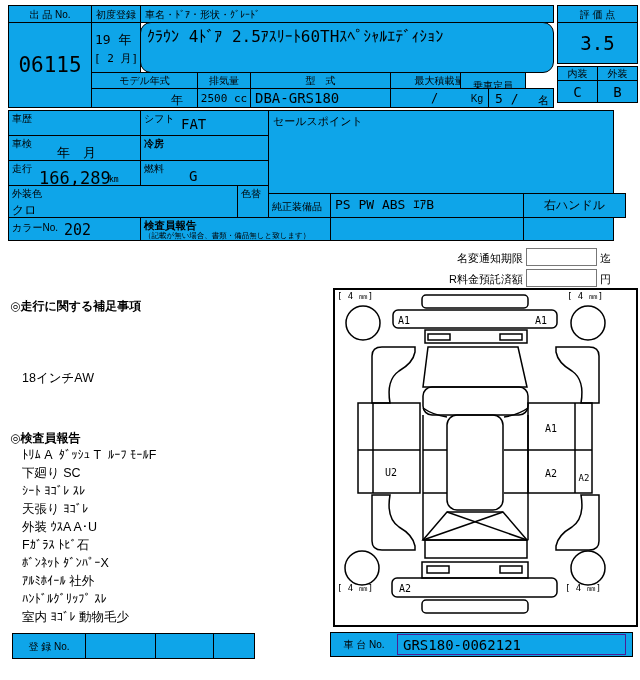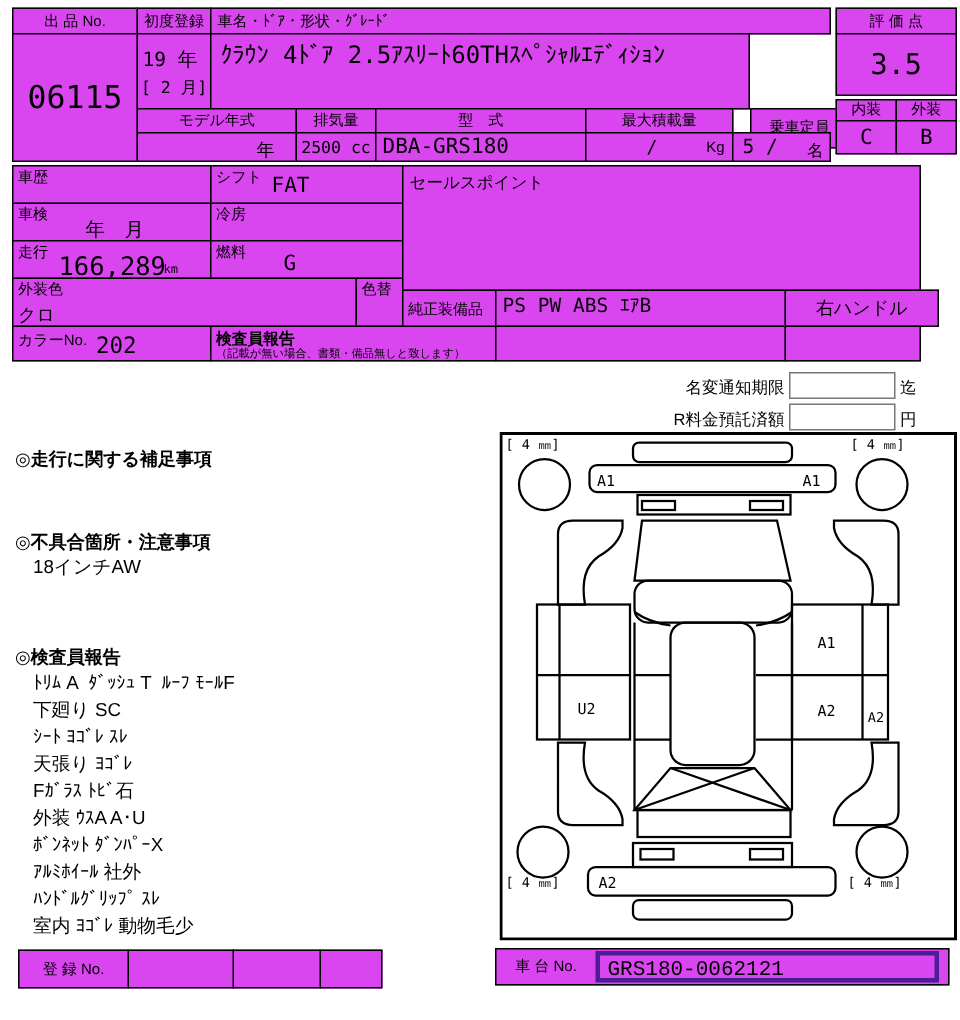--- a/index.html
+++ b/index.html
@@ -1,18 +1,18 @@
 <!DOCTYPE html>
 <html><head>
 <meta charset="utf-8">
 <style>
   html,body{margin:0;padding:0;background:#e8e8e8;}
   .sheet{position:relative;width:640px;height:680px;background:#ffffff;color:#000;
          font-family:"Liberation Sans","DejaVu Sans",sans-serif;overflow:hidden;}
-  .cell{position:absolute;border:1px solid #000;box-sizing:border-box;background:#d946ef;}
+  .cell{position:absolute;border:1px solid #000;box-sizing:border-box;background:#0ea5e9;}
   .abs{position:absolute;box-sizing:border-box;}
   .lbl{font-size:10px;line-height:1.1;}
   .val{font-family:"DejaVu Sans Mono","Liberation Mono",monospace;}
   .ctr{display:flex;align-items:center;justify-content:center;text-align:center;}
   .vline{position:absolute;width:0;border-left:1px solid #000;}
   .note-title{font-size:12px;font-weight:600;}
   .note-line{font-size:12.5px;line-height:18px;white-space:pre;}
   svg text{font-family:"DejaVu Sans Mono","Liberation Mono",monospace;}
 </style>
 </head>
@@ -23,27 +23,27 @@
   <div class="cell ctr lbl" style="left:8px;top:5px;width:84px;height:18px;">出 品 No.</div>
   <div class="cell ctr val" style="left:8px;top:22px;width:84px;height:86px;font-size:21px;">06115</div>
 
   <div class="cell ctr lbl" style="left:91px;top:5px;width:50px;height:18px;">初度登録</div>
   <div class="cell" style="left:91px;top:22px;width:50px;height:51px;">
     <div class="abs val" style="left:3px;top:8px;font-size:13px;">19 年</div>
     <div class="abs val" style="left:2px;top:28px;font-size:11px;">[ 2 月]</div>
   </div>
 
   <div class="cell lbl" style="left:140px;top:5px;width:414px;height:18px;padding:3px 4px;">車名・ﾄﾞｱ・形状・ｸﾞﾚｰﾄﾞ</div>
-  <div class="cell val" style="left:140px;top:22px;width:360px;height:51px;padding:3px 6px;font-size:16px;line-height:1.4;">ｸﾗｳﾝ 4ﾄﾞｱ 2.5ｱｽﾘｰﾄ60THｽﾍﾟｼｬﾙｴﾃﾞｨｼｮﾝ</div>
+  <div class="cell val" style="left:140px;top:22px;width:414px;height:51px;padding:3px 6px;font-size:16px;line-height:1.4;border-radius:11px;">ｸﾗｳﾝ 4ﾄﾞｱ 2.5ｱｽﾘｰﾄ60THｽﾍﾟｼｬﾙｴﾃﾞｨｼｮﾝ</div>
 
   <div class="cell ctr lbl" style="left:91px;top:72px;width:107px;height:17px;">モデル年式</div>
   <div class="cell ctr lbl" style="left:197px;top:72px;width:54px;height:17px;">排気量</div>
   <div class="cell ctr lbl" style="left:250px;top:72px;width:141px;height:17px;">型　式</div>
   <div class="cell ctr lbl" style="left:390px;top:72px;width:99px;height:17px;">最大積載量</div>
-  <div class="cell ctr lbl" style="left:500px;top:72px;width:66px;height:27px;">乗車定員</div>
+  <div class="cell ctr lbl" style="left:460px;top:72px;width:66px;height:27px;">乗車定員</div>
 
   <div class="cell" style="left:91px;top:88px;width:107px;height:20px;font-size:12px;text-align:right;padding:3px 14px 0 0;">年</div>
   <div class="cell ctr val" style="left:197px;top:88px;width:54px;height:20px;font-size:11px;">2500 cc</div>
   <div class="cell val" style="left:250px;top:88px;width:141px;height:20px;font-size:14px;padding:1px 0 0 4px;">DBA-GRS180</div>
   <div class="cell" style="left:390px;top:88px;width:99px;height:20px;">
     <span class="abs val" style="left:40px;top:2px;font-size:12px;">/</span>
     <span class="abs" style="right:5px;top:4px;font-size:10px;">Kg</span>
   </div>
   <div class="cell" style="left:488px;top:88px;width:66px;height:20px;">
     <span class="abs val" style="left:6px;top:2px;font-size:13px;">5 /</span>
@@ -62,21 +62,21 @@
     <span class="abs val" style="left:40px;top:5px;font-size:14px;">FAT</span>
   </div>
   <div class="cell" style="left:8px;top:110px;width:133px;height:26px;">
     <span class="abs lbl" style="left:3px;top:2px;">車歴</span>
   </div>
   <div class="cell" style="left:8px;top:135px;width:133px;height:26px;">
     <span class="abs lbl" style="left:3px;top:2px;">車検</span>
     <span class="abs" style="left:48px;top:8px;font-size:13px;">年　月</span>
   </div>
   <div class="cell" style="left:140px;top:135px;width:129px;height:26px;">
-    <span class="abs lbl" style="left:3px;top:2px;">冷房</span>
+    <span class="abs lbl" style="left:3px;top:2px;font-weight:bold;">冷房</span>
     <span class="abs val" style="left:42px;top:6px;font-size:14px;margin-top:35px;">AAC</span>
   </div>
   <div class="cell" style="left:8px;top:160px;width:133px;height:26px;">
     <span class="abs lbl" style="left:3px;top:2px;">走行</span>
     <span class="abs val" style="left:30px;top:7px;font-size:17px;">166,289</span>
     <span class="abs val" style="left:100px;top:14px;font-size:8px;">km</span>
   </div>
   <div class="cell" style="left:140px;top:160px;width:129px;height:26px;">
     <span class="abs lbl" style="left:3px;top:2px;">燃料</span>
     <span class="abs val" style="left:48px;top:7px;font-size:14px;">G</span>
@@ -109,30 +109,29 @@
   <div class="cell" style="left:523px;top:217px;width:91px;height:24px;"></div>
 
   <div class="abs" style="left:380px;top:251px;width:143px;text-align:right;font-size:11px;">名変通知期限</div>
   <div class="abs" style="left:526px;top:248px;width:71px;height:18px;border:1px solid #777;"></div>
   <div class="abs" style="left:600px;top:251px;font-size:11px;">迄</div>
   <div class="abs" style="left:380px;top:272px;width:143px;text-align:right;font-size:11px;">R料金預託済額</div>
   <div class="abs" style="left:526px;top:269px;width:71px;height:18px;border:1px solid #777;"></div>
   <div class="abs" style="left:600px;top:272px;font-size:11px;">円</div>
 
   <div class="abs note-title" style="left:10px;top:298px;">◎走行に関する補足事項</div>
-  <div class="abs note-title" style="left:10px;top:353px;">◎不具合箇所・注意事項</div>
   <div class="abs note-line" style="left:22px;top:369px;">18インチAW</div>
   <div class="abs note-title" style="left:10px;top:430px;">◎検査員報告</div>
   <div class="abs" style="left:22px;top:446px;">
     <div class="note-line">ﾄﾘﾑ A  ﾀﾞｯｼｭ T  ﾙｰﾌ ﾓｰﾙF</div>
     <div class="note-line">下廻り SC</div>
     <div class="note-line">ｼｰﾄ ﾖｺﾞﾚ ｽﾚ</div>
     <div class="note-line">天張り ﾖｺﾞﾚ</div>
+    <div class="note-line">外装 ｳｽA A･U</div>
     <div class="note-line">Fｶﾞﾗｽ ﾄﾋﾞ石</div>
-    <div class="note-line">外装 ｳｽA A･U</div>
     <div class="note-line">ﾎﾞﾝﾈｯﾄ ﾀﾞﾝﾊﾟｰX</div>
     <div class="note-line">ｱﾙﾐﾎｲｰﾙ 社外</div>
     <div class="note-line">ﾊﾝﾄﾞﾙｸﾞﾘｯﾌﾟ ｽﾚ</div>
     <div class="note-line">室内 ﾖｺﾞﾚ 動物毛少</div>
   </div>
 
   <div class="abs" style="left:333px;top:288px;width:305px;height:339px;">
     <svg width="305" height="339" viewBox="0 0 305 339" fill="none" stroke="#000" stroke-width="1.5">
       <rect x="1" y="1" width="303" height="337" stroke-width="2"></rect>
 
@@ -198,16 +197,16 @@
 
   <div class="cell" style="left:12px;top:633px;width:243px;height:26px;">
     <span class="abs lbl ctr" style="left:0;top:0;width:72px;height:24px;">登 録 No.</span>
   </div>
   <div class="vline" style="left:85px;top:633px;height:26px;"></div>
   <div class="vline" style="left:155px;top:633px;height:26px;"></div>
   <div class="vline" style="left:213px;top:633px;height:26px;"></div>
 
   <div class="cell" style="left:330px;top:632px;width:303px;height:25px;">
     <span class="abs lbl ctr" style="left:0;top:0;width:66px;height:23px;">車 台 No.</span>
-    <span class="abs val" style="left:66px;top:1px;width:229px;height:21px;border:3px solid #4c1d95;font-size:14px;padding:2px 0 0 5px;font-family:Liberation Mono, monospace;">GRS180-0062121</span>
+    <span class="abs val" style="left:66px;top:1px;width:229px;height:21px;border:1px solid #4c1d95;font-size:14px;padding:2px 0 0 5px;">GRS180-0062121</span>
   </div>
 
 </div>
 
 </body></html>

